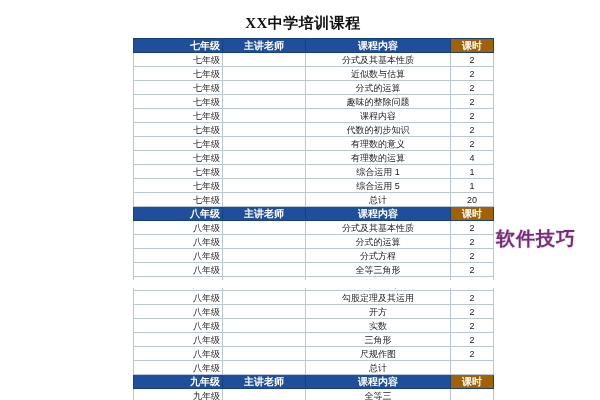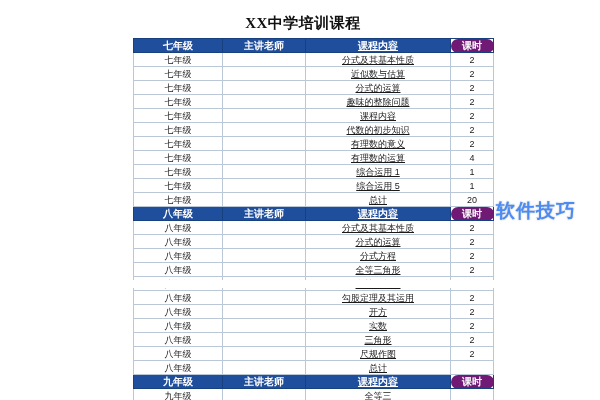--- a/index.html
+++ b/index.html
@@ -43,41 +43,40 @@
   table.grid td {
     border: 1px solid #b9c7d6;
     height: 13px;
     font-size: 9px;
     line-height: 12px;
     color: #1a1a1a;
     padding: 0 2px;
     overflow: hidden;
     white-space: nowrap;
   }
-  .col-a { width: 84px; text-align: center; }
+  .col-a { width: 84px; text-align: right; }
   .col-b { width: 78px; text-align: center; }
-  .col-c { width: 140px; text-align: center; text-decoration: underline; }
+  .col-c { width: 140px; text-align: center; }
   .col-d { width: 38px; text-align: center; }
   tr.header td {
     background: #1f4e9c;
     color: #ffffff;
     font-weight: bold;
     border: 1px solid #17407f;
     font-size: 10px;
   }
   tr.header td.col-d {
-    background: #701a75;
-    border-radius: 7px;
+    background: #a16207;
   }
   .watermark {
     position: absolute;
     right: 24px;
-    bottom: 64px;
+    bottom: 36px;
     font-size: 19px;
-    color: #3b82f6;
+    color: #701a75;
     font-weight: bold;
     opacity: 0.92;
     letter-spacing: 1px;
     text-shadow: 0 0 2px rgba(120,120,120,0.55);
     font-family: "Liberation Sans", sans-serif;
     pointer-events: none;
   }
   .fade-bottom {
     position: absolute;
     left: 0;

